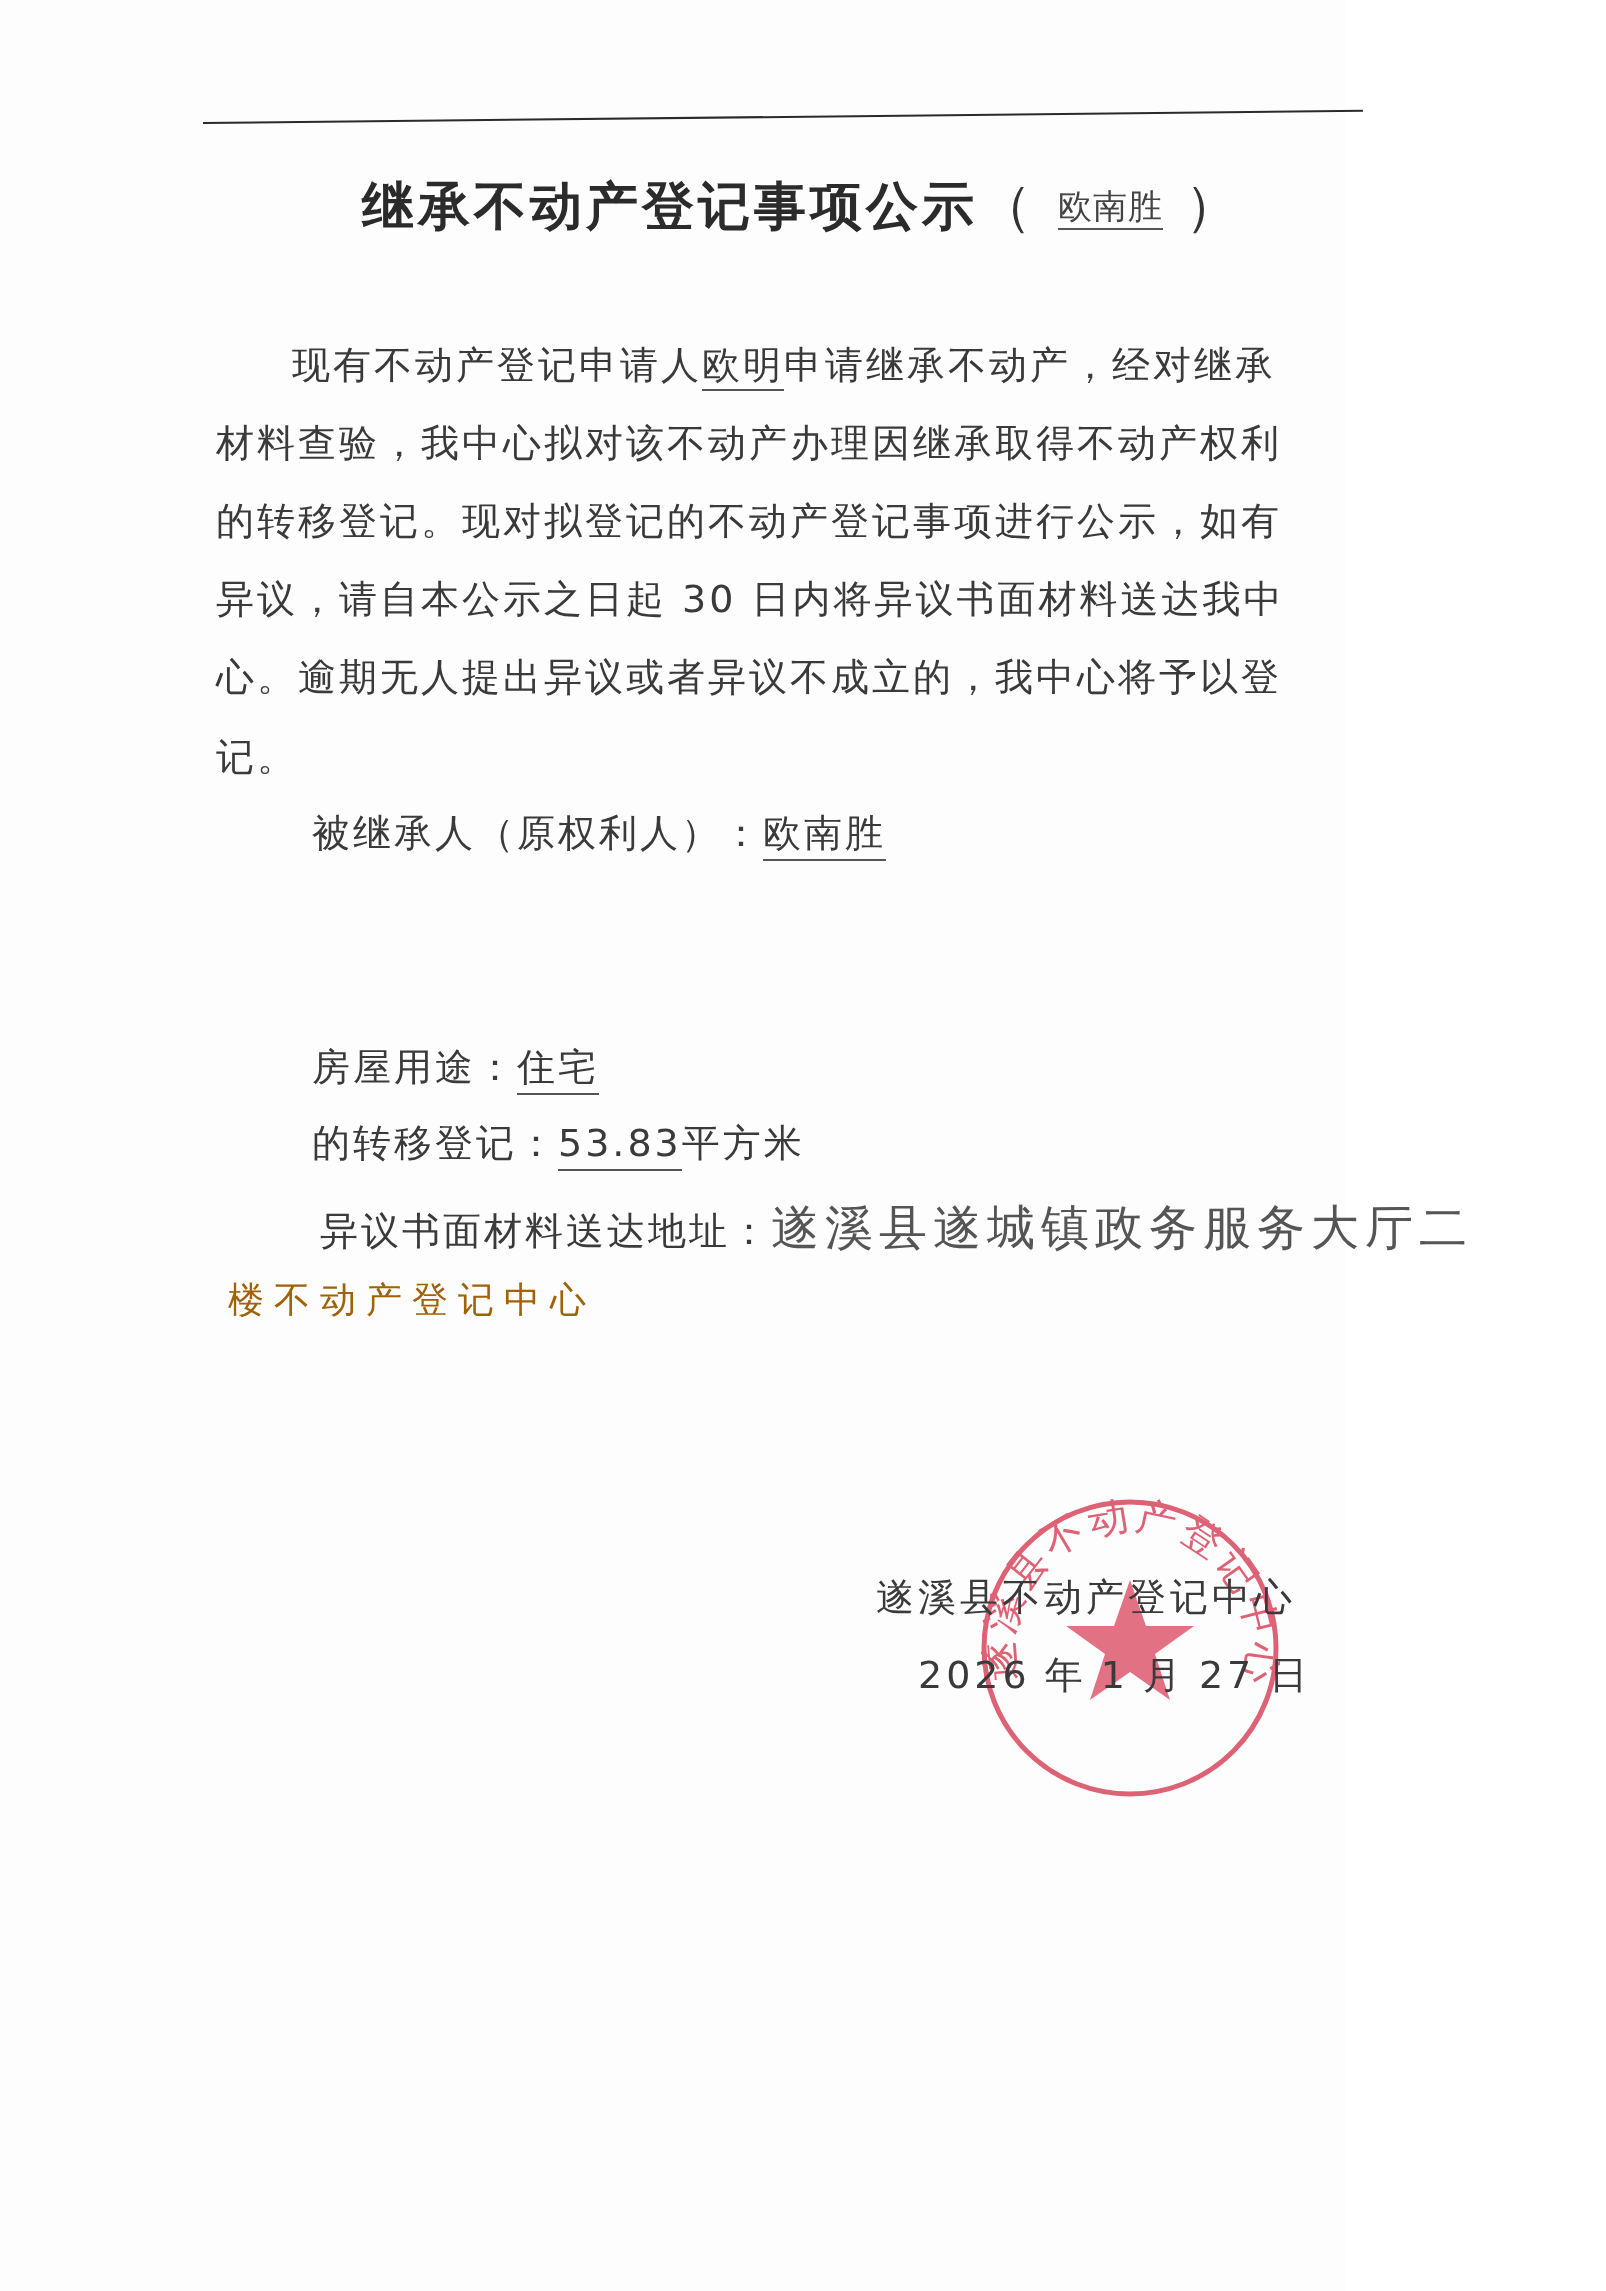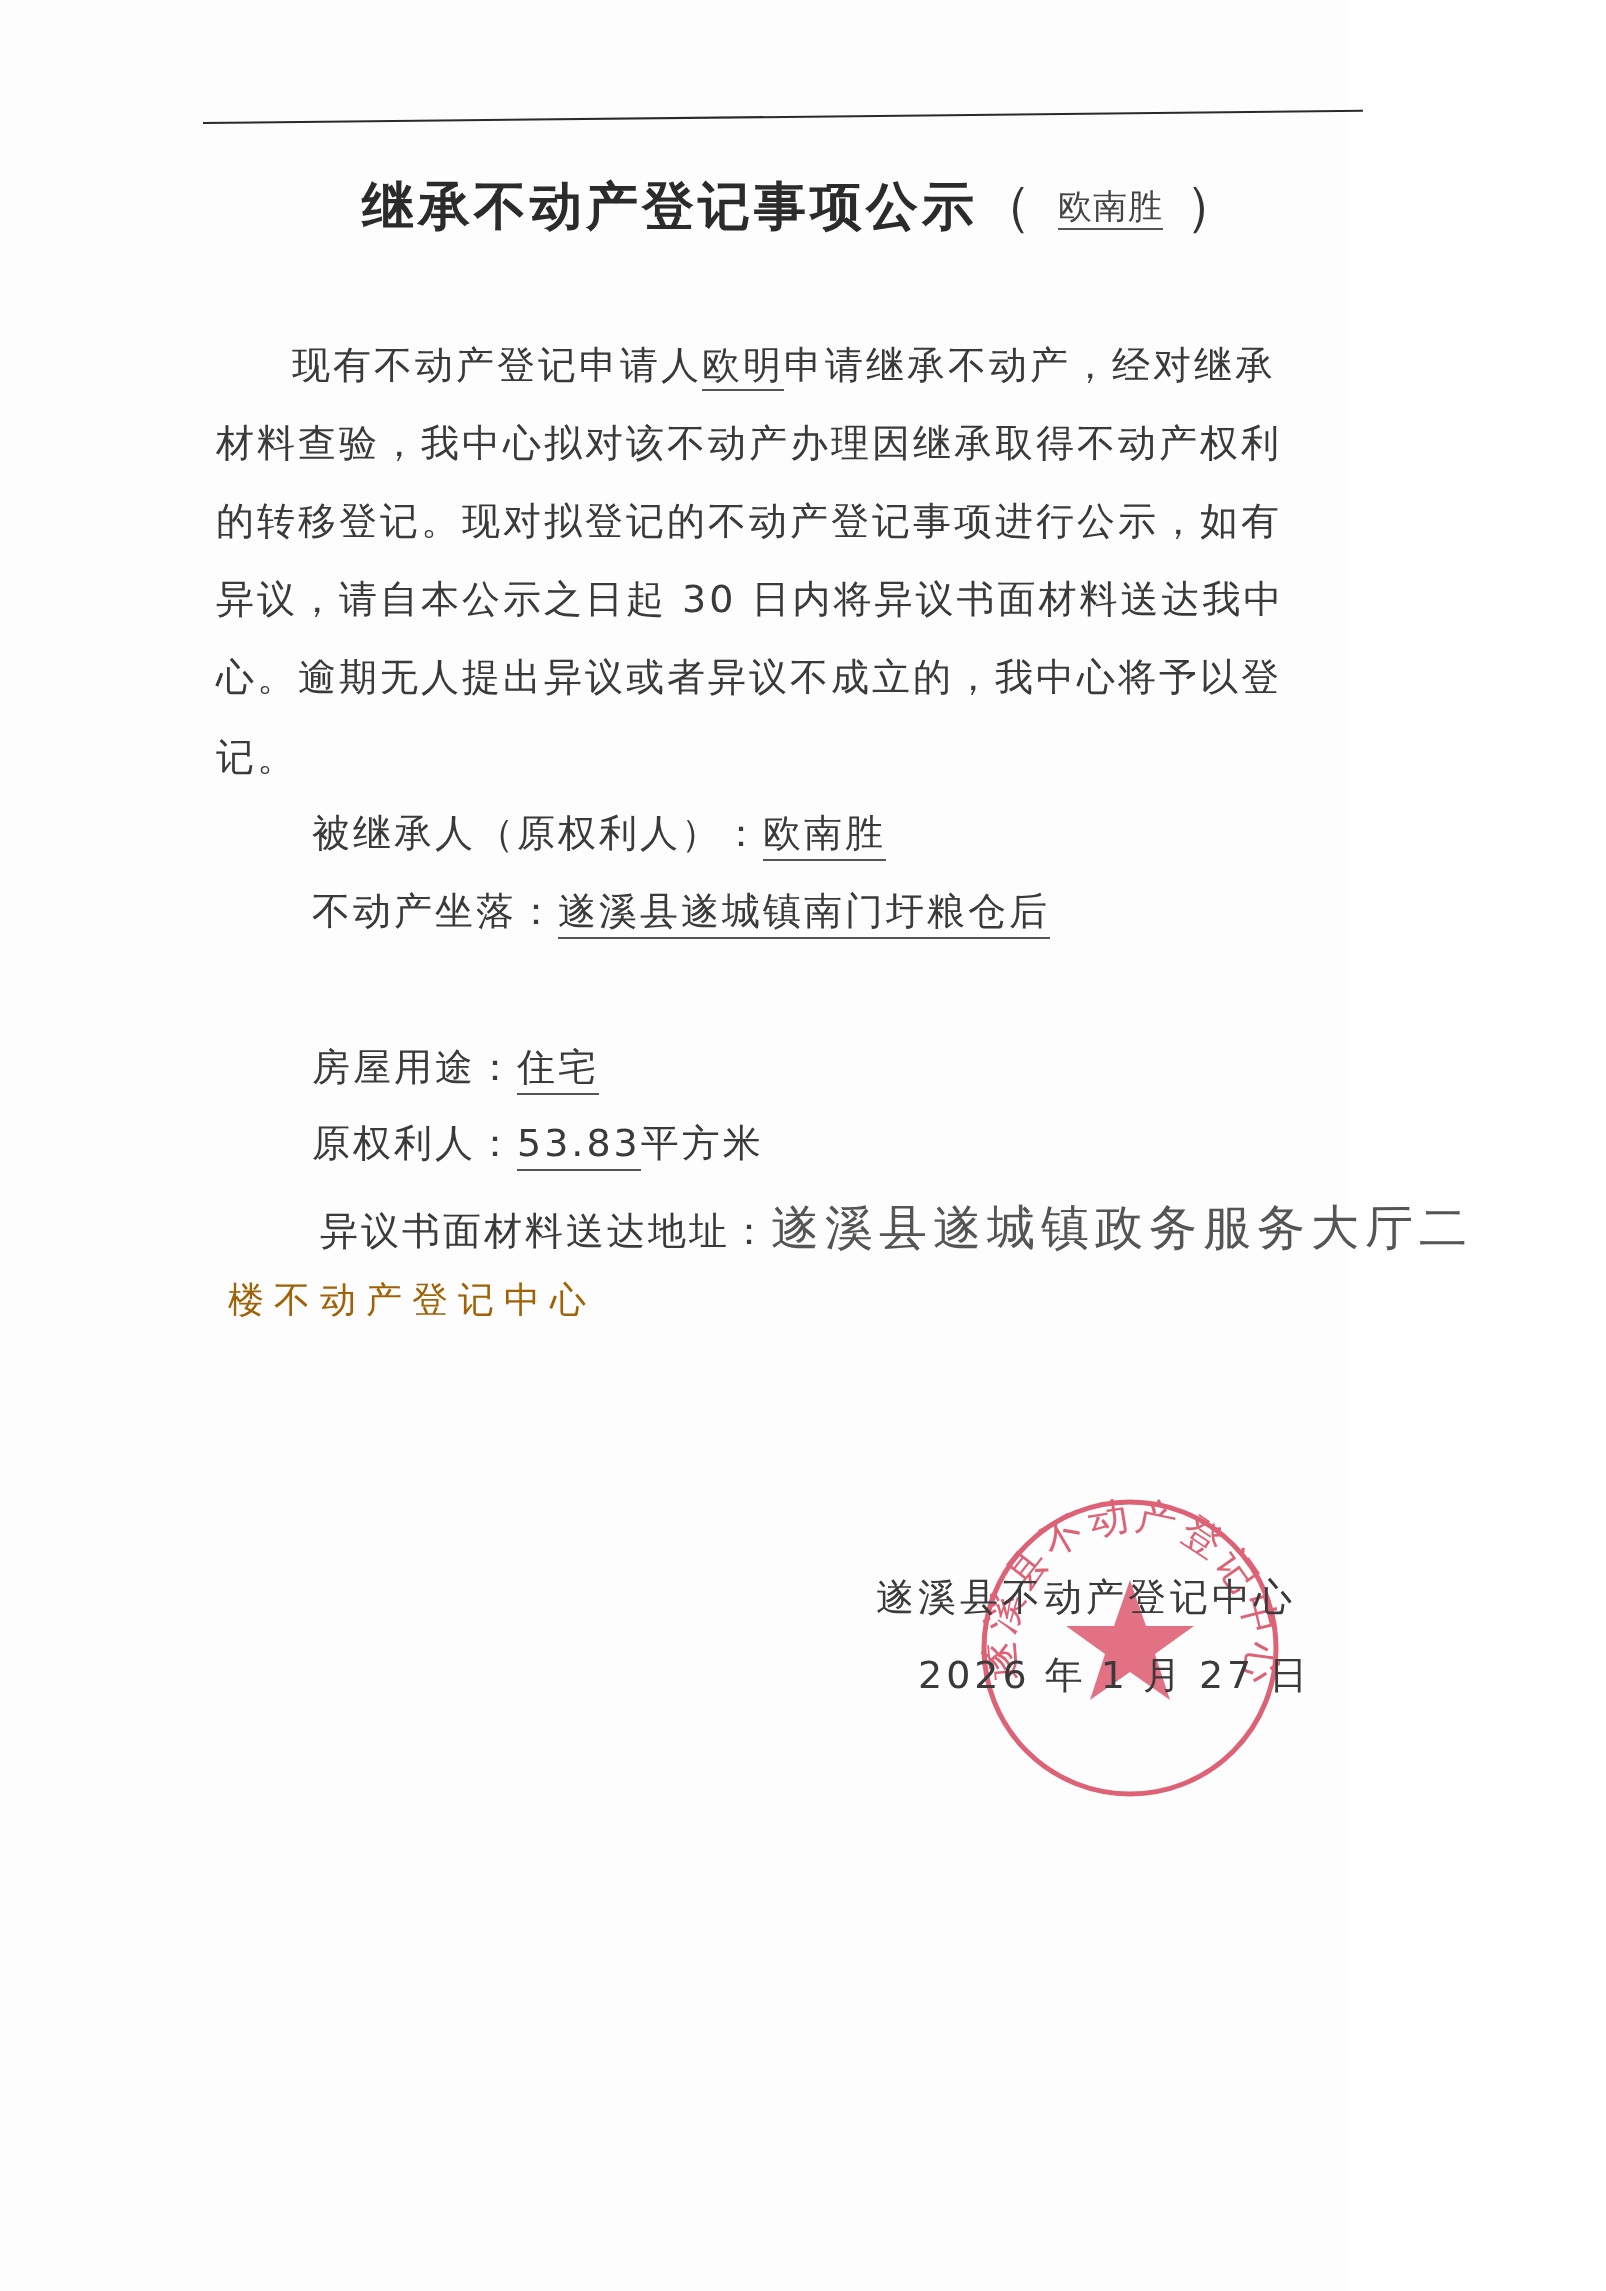--- a/index.html
+++ b/index.html
@@ -152,28 +152,25 @@
   </div>
   <div class="para-line" style="top:496px;">的转移登记。现对拟登记的不动产登记事项进行公示，如有</div>
   <div class="para-line" style="top:418px;">材料查验，我中心拟对该不动产办理因继承取得不动产权利</div>
   <div class="para-line" style="top:574px;">异议，请自本公示之日起 30 日内将异议书面材料送达我中</div>
   <div class="para-line" style="top:652px;">心。逾期无人提出异议或者异议不成立的，我中心将予以登</div>
   <div class="para-line" style="top:732px;">记。</div>
 
   <div class="field" style="top:808px;">
     <span>被继承人（原权利人）：</span><span class="val">欧南胜</span>
   </div>
-  <div class="field" style="top:886px;">
-    <span>不动产坐落：</span><span class="val">遂溪县遂城镇南门圩粮仓后</span>
-  </div>
   <div class="field" style="top:1042px;">
     <span>房屋用途：</span><span class="val">住宅</span>
   </div>
   <div class="field" style="top:1118px;">
-    <span>原权利人：</span><span class="val">53.83</span><span>平方米</span>
+    <span>的转移登记：</span><span class="val">53.83</span><span>平方米</span>
   </div>
   <div class="field" style="top:1196px; left:320px;">
     <span>异议书面材料送达地址：</span><span class="addr-val">遂溪县遂城镇政务服务大厅二</span>
   </div>
   <div class="addr-cont">楼不动产登记中心</div>
 
 
   <svg class="stamp" viewBox="0 0 300 300">
     <defs>
       <path id="ringPath" d="M 40 190 A 118 118 0 1 1 262 190"></path>

